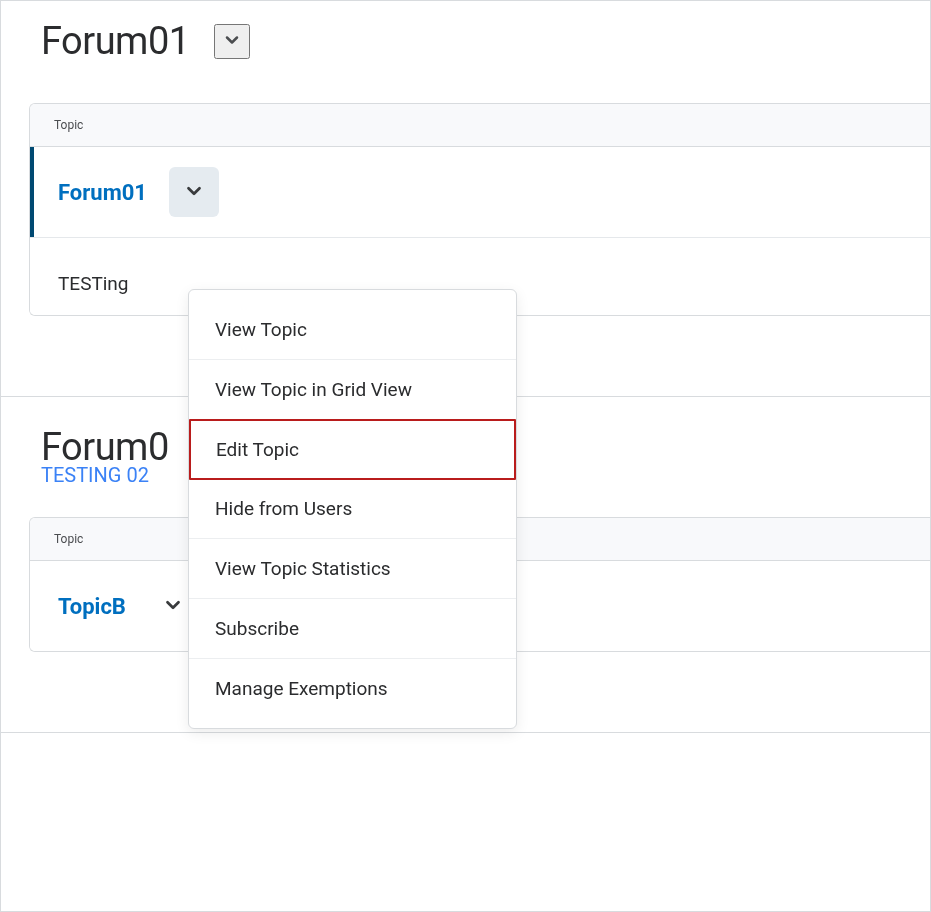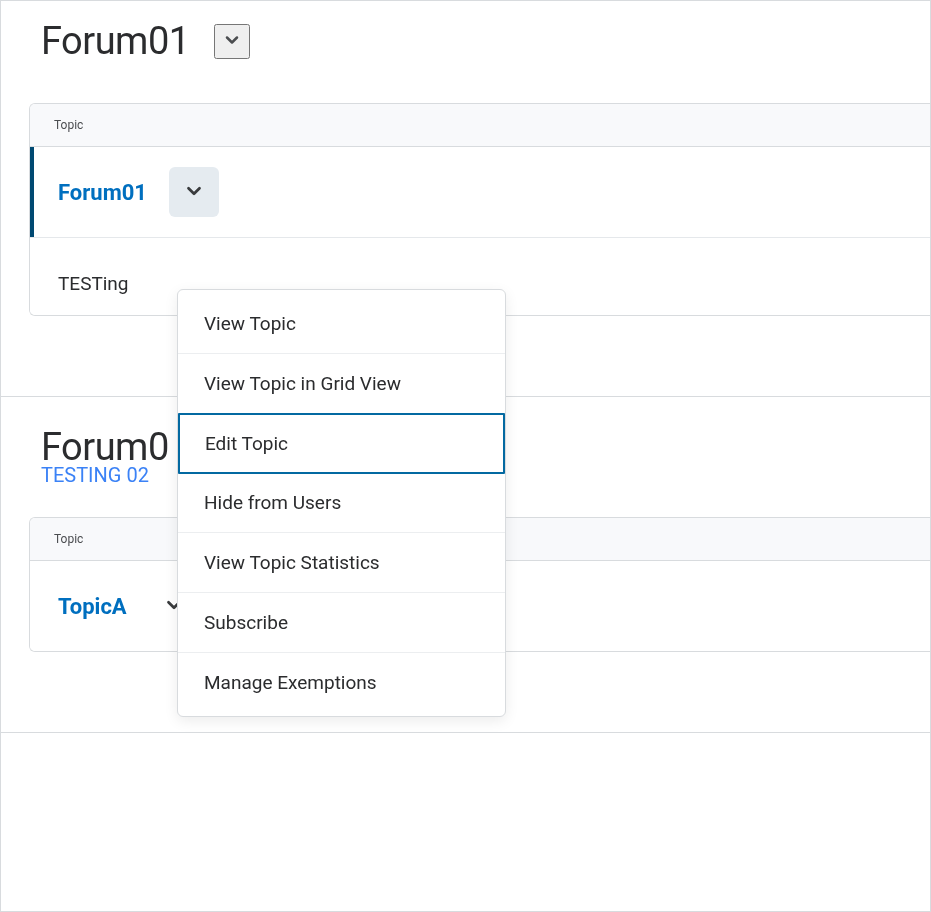--- a/index.html
+++ b/index.html
@@ -132,42 +132,42 @@
       margin-top: 14px;
     }
     .section-divider {
       height: 1px;
       background: #d8dbde;
       margin: 50px 0 10px 0;
     }
     
     .dropdown-menu {
       position: absolute;
-      left: 176px;
+      left: 187px;
       top: 288px;
       width: 329px;
       background: #fff;
       border: 1px solid #d8dbde;
       border-radius: 6px;
       box-shadow: 0 4px 14px rgba(0,0,0,0.08);
       z-index: 100;
-      padding: 4px 0;
+      padding: 10px 0;
     }
     .dropdown-item {
       padding: 18px 26px;
       font-size: 19px;
       color: #2b2c2e;
       cursor: pointer;
       border-bottom: 1px solid #eceef0;
     }
     .dropdown-item:last-child {
       border-bottom: none;
     }
     .dropdown-item.highlighted {
-      border: 2px solid #0369a1;
+      border: 2px solid #b91c1c;
       border-radius: 1px;
       margin: -1px 0;
       padding: 17px 25px;
     }
   </style>
 </head>
 <body>
 
 <div class="page-container">
 
@@ -211,21 +211,21 @@
     <div class="forum-header" style="padding-bottom:12px;">
       <h1 class="forum-title">Forum0</h1>
     </div>
     <div class="forum-description">TESTING 02</div>
 
     <div class="topic-table">
       <div class="topic-header-row">Topic</div>
 
       <div class="topic-row">
         <div class="topic-row-main">
-          <a class="topic-link">TopicA</a>
+          <a class="topic-link">TopicB</a>
           <button class="topic-chevron-plain">
             <span>
               <svg viewBox="0 0 24 24" fill="none" stroke="#3a3c3e" stroke-width="3" stroke-linecap="round" stroke-linejoin="round">
                   <polyline points="6 9 12 15 18 9"></polyline>
                 </svg>
             </span>
           </button>
         </div>
       </div>
     </div>

